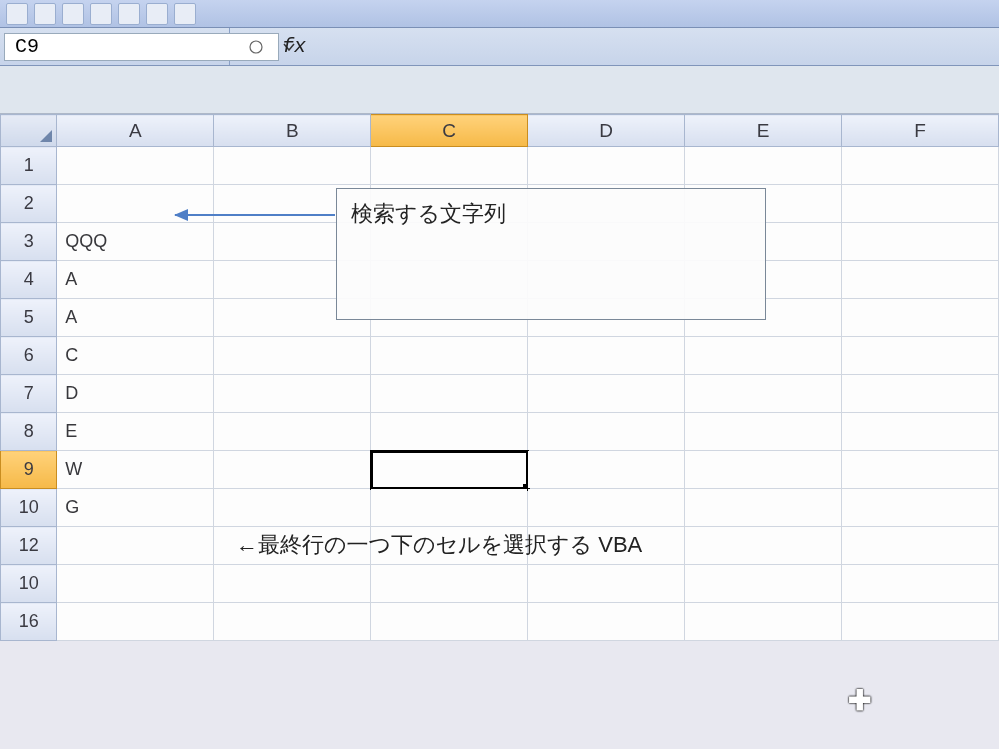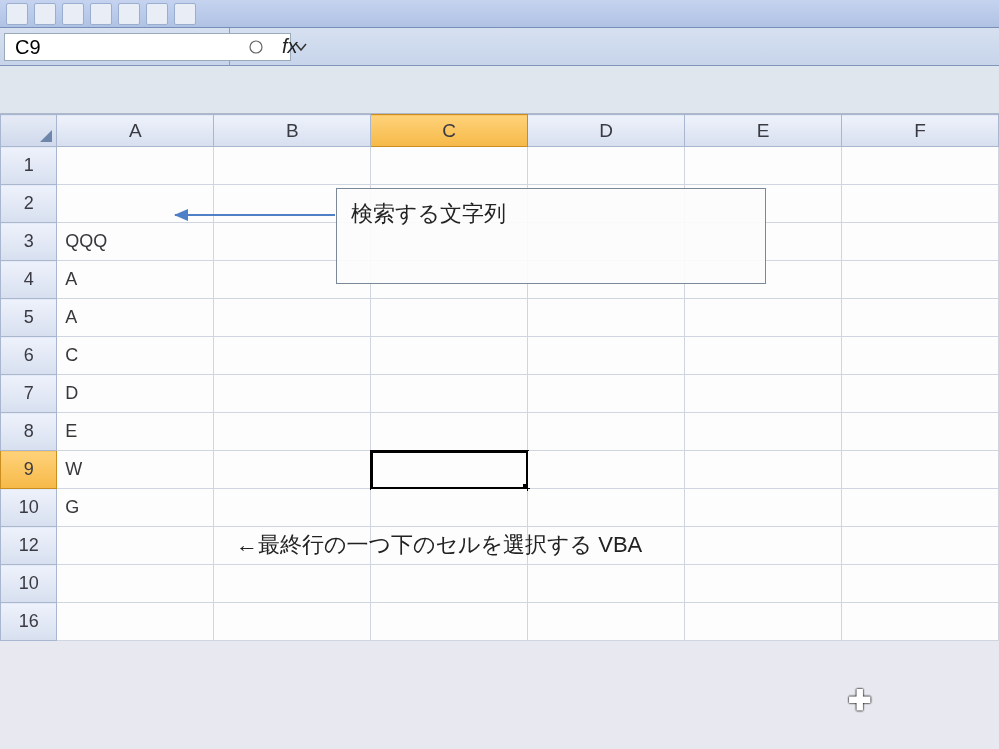--- a/index.html
+++ b/index.html
@@ -37,20 +37,21 @@
     border-bottom: 1px solid #8095ba;
     display: flex;
     align-items: center;
   }
   .name-box {
     width: 230px;
     display: flex;
     align-items: center;
     border-right: 1px solid #8aa0c6;
     height: 100%;
+    font-family: Liberation Mono, monospace;
   }
   .name-box-input {
     flex: 1;
     background: #fff;
     border: 1px solid #9ab;
     height: 28px;
     line-height: 28px;
     padding: 0 10px;
     margin: 0 4px;
     font-size: 20px;
@@ -71,20 +72,21 @@
   }
   .fx-btn {
     width: 28px; height: 28px;
     display: flex; align-items: center; justify-content: center;
     font-style: italic;
   }
   .fx-label {
     font-style: italic;
     font-size: 20px;
     color: #222;
+    font-family: Liberation Mono, monospace;
   }
 
   
   .spacer-band {
     height: 48px;
     background: #dfe6ee;
     border-bottom: 1px solid #aeb8c8;
   }
 
   
@@ -369,21 +371,21 @@
           <td class="cell"></td>
           <td class="cell"></td>
           <td class="cell"></td>
           <td class="cell"></td>
           <td class="cell"></td>
           <td class="cell"></td>
         </tr>
       </tbody>
   </table>
 
-  <div class="callout-box" style="left:336px; top:74px; width:430px; height:96px;">
+  <div class="callout-box" style="left:336px; top:74px; width:430px; height:132px;">
     <span>検索する文字列</span>
   </div>
 
   <div class="arrow-line" style="left:175px; top:100px; width:160px;"></div>
 
   <div class="note-11" style="left:236px; top:416px;">
     <span>←最終行の一つ下のセルを選択する  VBA</span>
   </div>
 
   <div class="cursor-plus" style="left:848px; top:570px;">✚</div>

